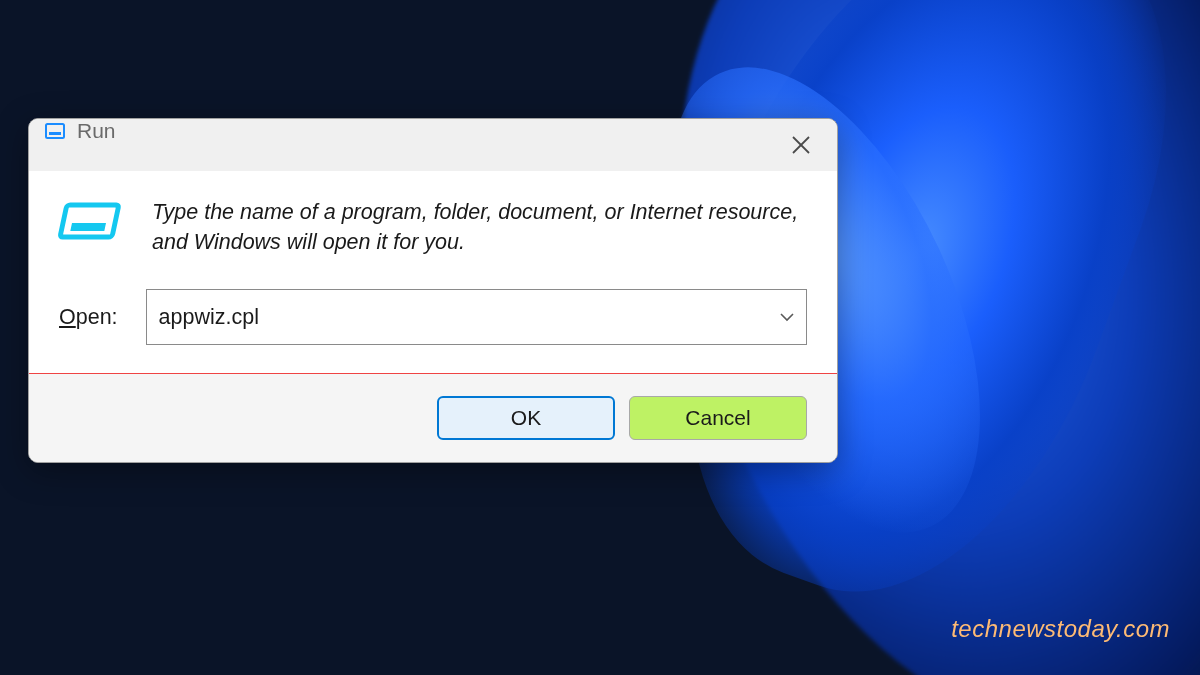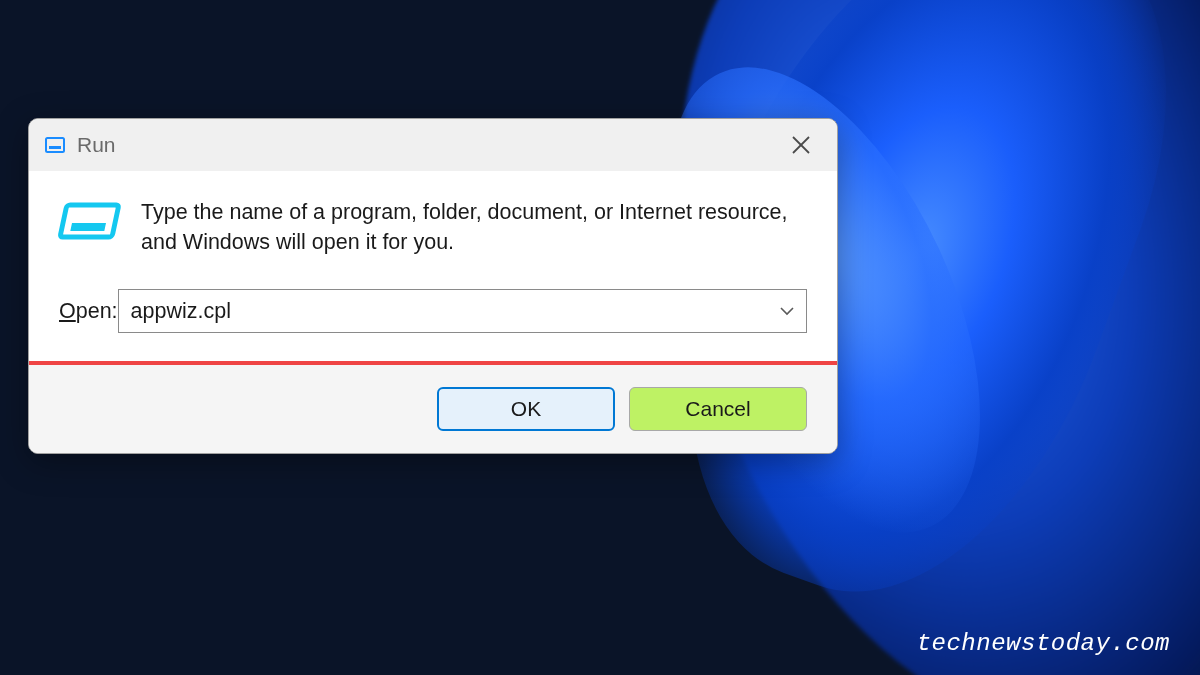--- a/index.html
+++ b/index.html
@@ -56,26 +56,26 @@
       right: 250px;
       top: 50px;
       background: radial-gradient(ellipse at 60% 40%, #6baaff 0%, #2a6fff 40%, transparent 75%);
       border-radius: 50%;
       transform: rotate(-25deg);
       opacity: 0.7;
     }
     
     .watermark {
       position: absolute;
-      bottom: 18px;
+      bottom: 32px;
       right: 30px;
-      color: #ffffff;
+      color: #fdba74;
       font-style: italic;
       font-size: 24px;
-      font-family: Liberation Mono, monospace;
+      font-family: Liberation Sans, sans-serif;
       font-weight: 400;
       letter-spacing: 0.5px;
     }
     
     
     .run-dialog {
       position: absolute;
       left: 28px;
       top: 118px;
       width: 810px;
@@ -83,21 +83,20 @@
       border: 1px solid #a0a0a0;
       border-radius: 10px;
       box-shadow: 0 8px 32px rgba(0,0,0,0.35);
       overflow: hidden;
     }
     
     .titlebar {
       height: 52px;
       background: #f0f0f0;
       display: flex;
-      align-items: center;
       padding: 0 0 0 14px;
       position: relative;
     }
     
     .titlebar-icon {
       width: 24px;
       height: 24px;
       margin-right: 10px;
       display: flex;
       align-items: center;
@@ -132,78 +131,80 @@
     }
     
     .dialog-body {
       background: #ffffff;
       padding: 26px 30px 20px 30px;
     }
     
     .description-row {
       display: flex;
       align-items: flex-start;
-      gap: 22px;
+      gap: 33px;
       margin-bottom: 32px;
+      font-style: italic;
     }
     
     .run-icon {
       flex-shrink: 0;
       margin-top: 4px;
       transform: skewX(-12deg);
     }
     
     .description-text {
       font-size: 21.5px;
       color: #1a1a1a;
       line-height: 1.4;
     }
     
     .input-row {
       display: flex;
       align-items: center;
+      gap: 28px;
       margin-bottom: 8px;
     }
     
     .open-label {
       font-size: 21.5px;
       color: #1a1a1a;
     }
     
     .open-label .underline {
       text-decoration: underline;
     }
     
     .combo-wrapper {
       flex: 1;
       position: relative;
     }
     
     .combo-input {
       width: 100%;
-      height: 44px;
+      height: 56px;
       border: 1.5px solid #8a8a8a;
       background: #ffffff;
       font-size: 21.5px;
       padding: 0 40px 0 12px;
       font-family: inherit;
       color: #1a1a1a;
       outline: none;
     }
     
     .combo-chevron {
       position: absolute;
       right: 12px;
       top: 50%;
       transform: translateY(-50%);
       pointer-events: none;
     }
     
     .button-area {
-      border-top: 4px solid #ef4444;
+      border-top: 1px solid #ef4444;
       background: #f5f5f5;
       padding: 22px 30px;
       display: flex;
       justify-content: flex-end;
       gap: 14px;
     }
     
     .dlg-btn {
       min-width: 178px;
       height: 44px;

